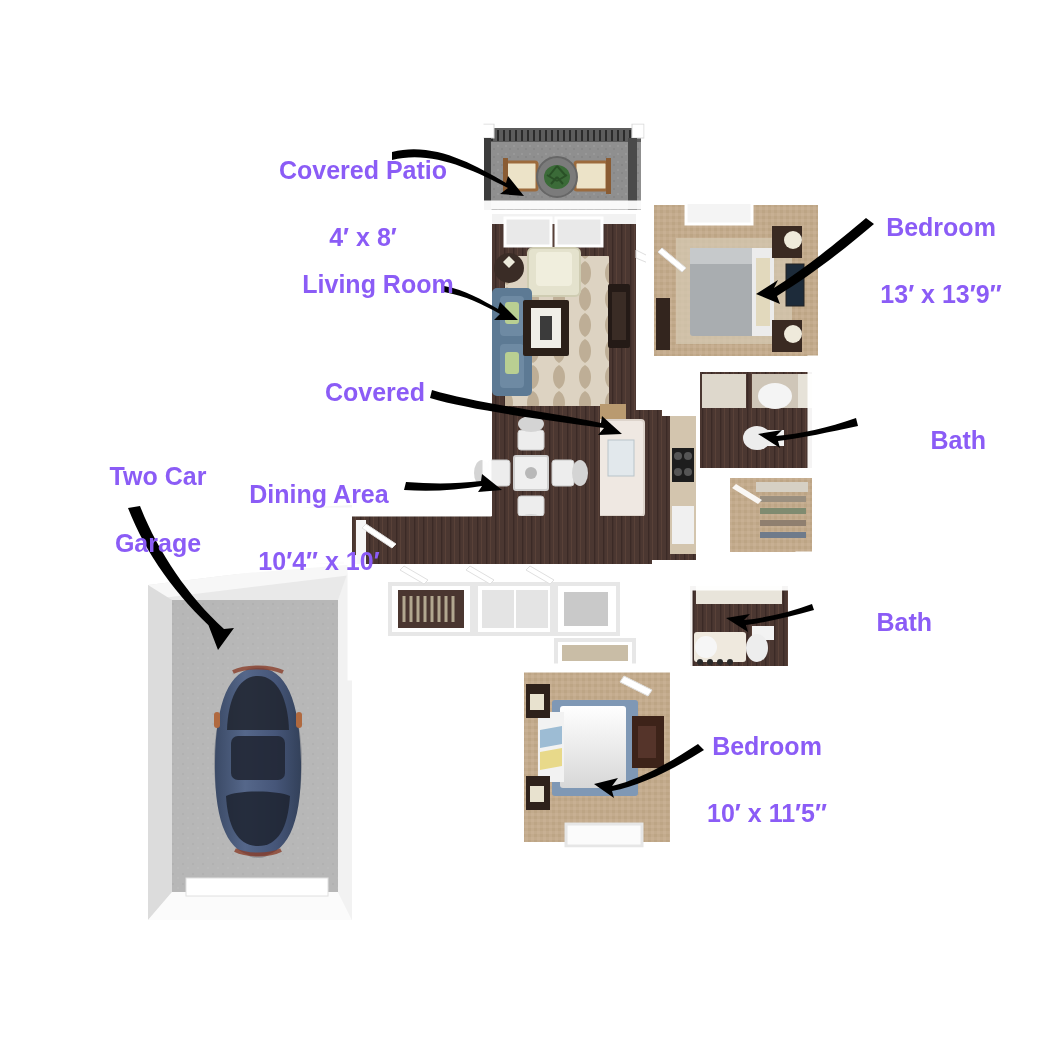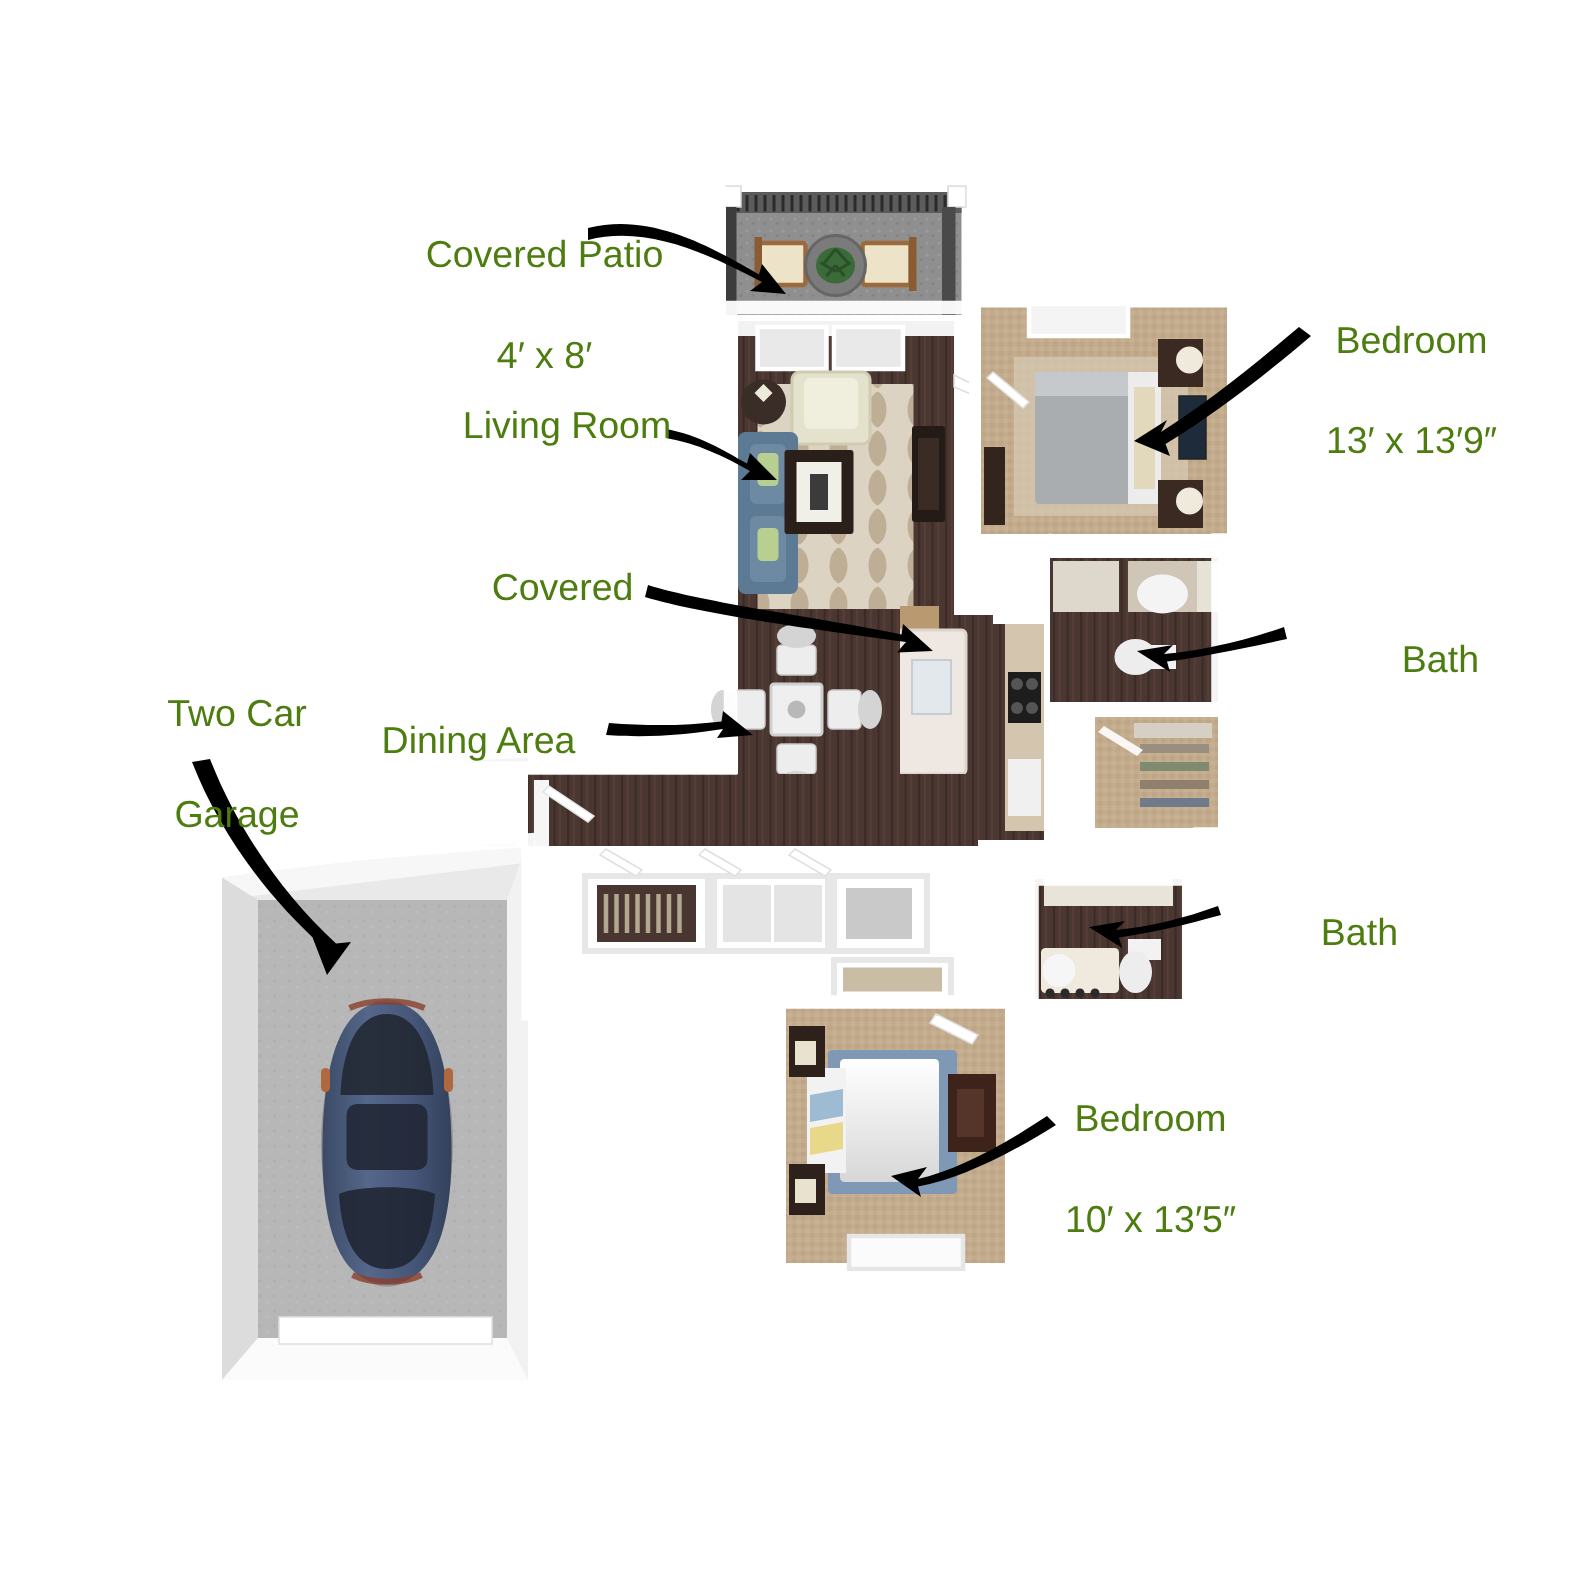--- a/index.html
+++ b/index.html
@@ -3,21 +3,21 @@
 <meta charset="utf-8">
 <title>Floor Plan</title>
 <style>
   html,body{margin:0;padding:0;background:#ffffff;}
   body{width:1050px;height:1050px;position:relative;overflow:hidden;
        font-family:"Liberation Sans","DejaVu Sans",sans-serif;}
 
   #stage{position:absolute;left:0;top:0;width:1050px;height:1050px;}
 
   
-  .callout{position:absolute;color:#4d7c0f;line-height:1.18;white-space:pre;}
+  .callout{position:absolute;color:#8b5cf6;line-height:1.18;white-space:pre;font-weight:bold;}
   .callout .l1{display:block;font-size:25px;}
   .callout .l2{display:block;font-size:25px;}
   .ca-center{text-align:center;}
   .ca-left{text-align:right;}
 
   
   svg#plan{position:absolute;left:0;top:0;width:1050px;height:1050px;}
 
   .arrowlayer{position:absolute;left:0;top:0;width:1050px;height:1050px;
               pointer-events:none;}
@@ -419,20 +419,21 @@
   <div class="callout ca-center" style="left:288px;top:232px;width:180px;">
     <span class="l1">Living Room</span>
   </div>
 
   <div class="callout ca-center" style="left:290px;top:340px;width:170px;">
     <span class="l1">Covered</span>
   </div>
 
   <div class="callout ca-center" style="left:228px;top:442px;width:182px;">
     <span class="l1">Dining Area</span>
+    <span class="l2">10′4″ x 10′</span>
   </div>
 
   <div class="callout ca-center" style="left:58px;top:424px;width:200px;">
     <span class="l1">Two Car</span>
     <span class="l2">Garage</span>
   </div>
 
   <div class="callout ca-center" style="left:846px;top:175px;width:190px;">
     <span class="l1">Bedroom</span>
     <span class="l2">13′ x 13′9″</span>
@@ -441,16 +442,16 @@
   <div class="callout ca-left" style="left:866px;top:388px;width:120px;">
     <span class="l1">Bath</span>
   </div>
 
   <div class="callout ca-left" style="left:812px;top:570px;width:120px;">
     <span class="l1">Bath</span>
   </div>
 
   <div class="callout ca-center" style="left:672px;top:694px;width:190px;">
     <span class="l1">Bedroom</span>
-    <span class="l2">10′ x 13′5″</span>
+    <span class="l2">10′ x 11′5″</span>
   </div>
 
 </div>
 
 </body></html>

